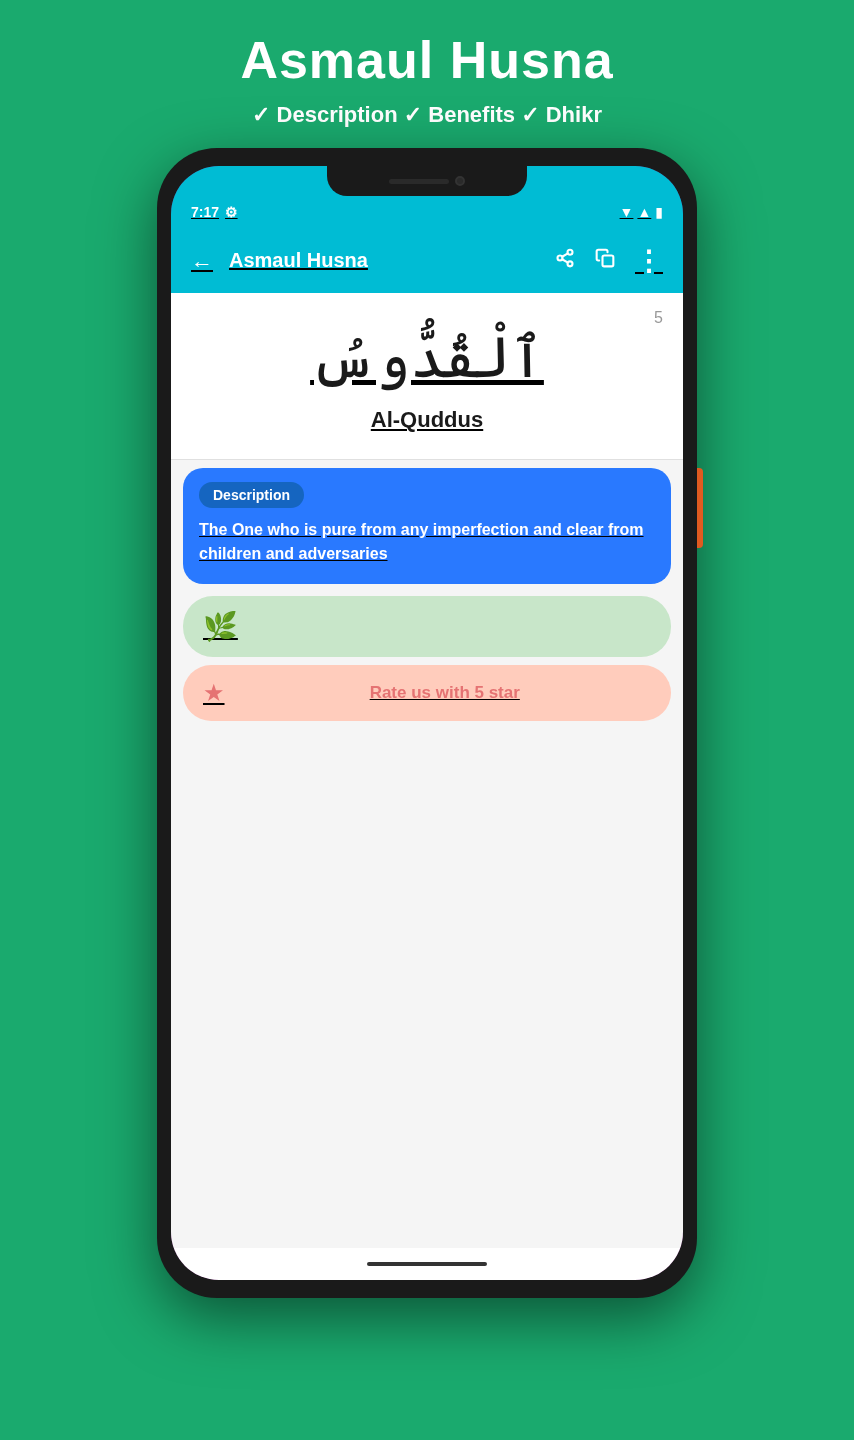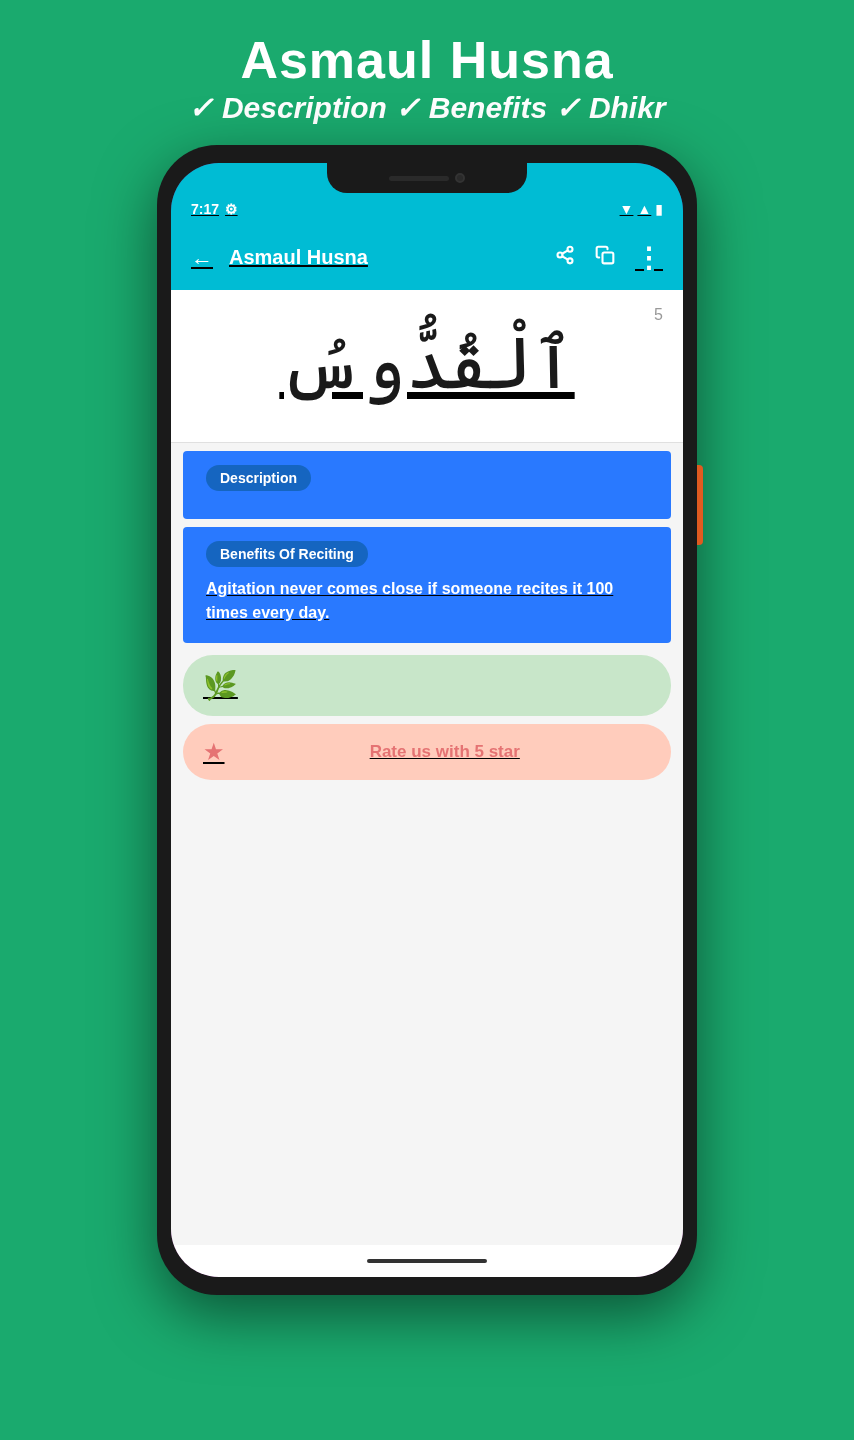--- a/index.html
+++ b/index.html
@@ -21,24 +21,23 @@
       color: white;
     }
 
     .page-header h1 {
       font-size: 52px;
       font-weight: 900;
       letter-spacing: 1px;
     }
 
     .page-header .subtitle {
-      font-size: 30px;
-      font-weight: 700;
-      margin-top: 0;
-      font-style: italic;
+      font-size: 22px;
+      font-weight: 700;
+      margin-top: 12px;
     }
 
     .phone-wrapper {
       position: relative;
       width: 540px;
       height: 1150px;
     }
 
     
     .phone-shell {
@@ -178,21 +177,21 @@
 
     .number-badge {
       position: absolute;
       top: 16px;
       right: 20px;
       color: #999;
       font-size: 16px;
     }
 
     .arabic-text {
-      font-size: 72px;
+      font-size: 57px;
       line-height: 1.2;
       color: #1a1a1a;
       font-family: 'Arial', serif;
       margin-bottom: 16px;
     }
 
     .name-latin {
       font-size: 22px;
       font-weight: 700;
       color: #1a1a1a;
@@ -202,22 +201,22 @@
     .name-meaning {
       font-size: 16px;
       color: #555;
       margin-bottom: 10px;
     }
 
     
     .info-card {
       background: #2979ff;
       margin: 8px 12px;
-      border-radius: 4px;
-      padding: 14px 23px 18px;
+      border-radius: 20px;
+      padding: 14px 16px 18px;
       color: white;
     }
 
     .card-label {
       display: inline-block;
       background: #1565c0;
       color: white;
       font-size: 14px;
       font-weight: 700;
       padding: 5px 14px;
@@ -355,30 +354,28 @@
         </svg>
       </span>
       <span class="app-bar-icon" style="font-size:28px; font-weight:900;">⋮</span>
     </div>
 
     <div class="screen-content">
 
       <div class="arabic-card">
         <span class="number-badge">5</span>
         <div class="arabic-text">ٱلْقُدُّوسُ</div>
+        <div class="name-latin">Al-Quddus</div>
       </div>
 
       <div class="info-card">
         <div class="card-label">Description</div>
+        <div class="card-text">The One who is pure from any imperfection and clear from children and adversaries</div>
       </div>
 
-      <div class="info-card">
-        <div class="card-label">Benefits Of Reciting</div>
-        <div class="card-text">Agitation never comes close if someone recites it 100 times every day.</div>
-      </div>
 
       <button class="dhikr-btn">
         <span class="dhikr-icon">🌿</span>
       </button>
 
       <button class="rate-btn">
         <span class="star-icon">★</span>
         <span class="rate-text">Rate us with 5 star</span>
       </button>
 

